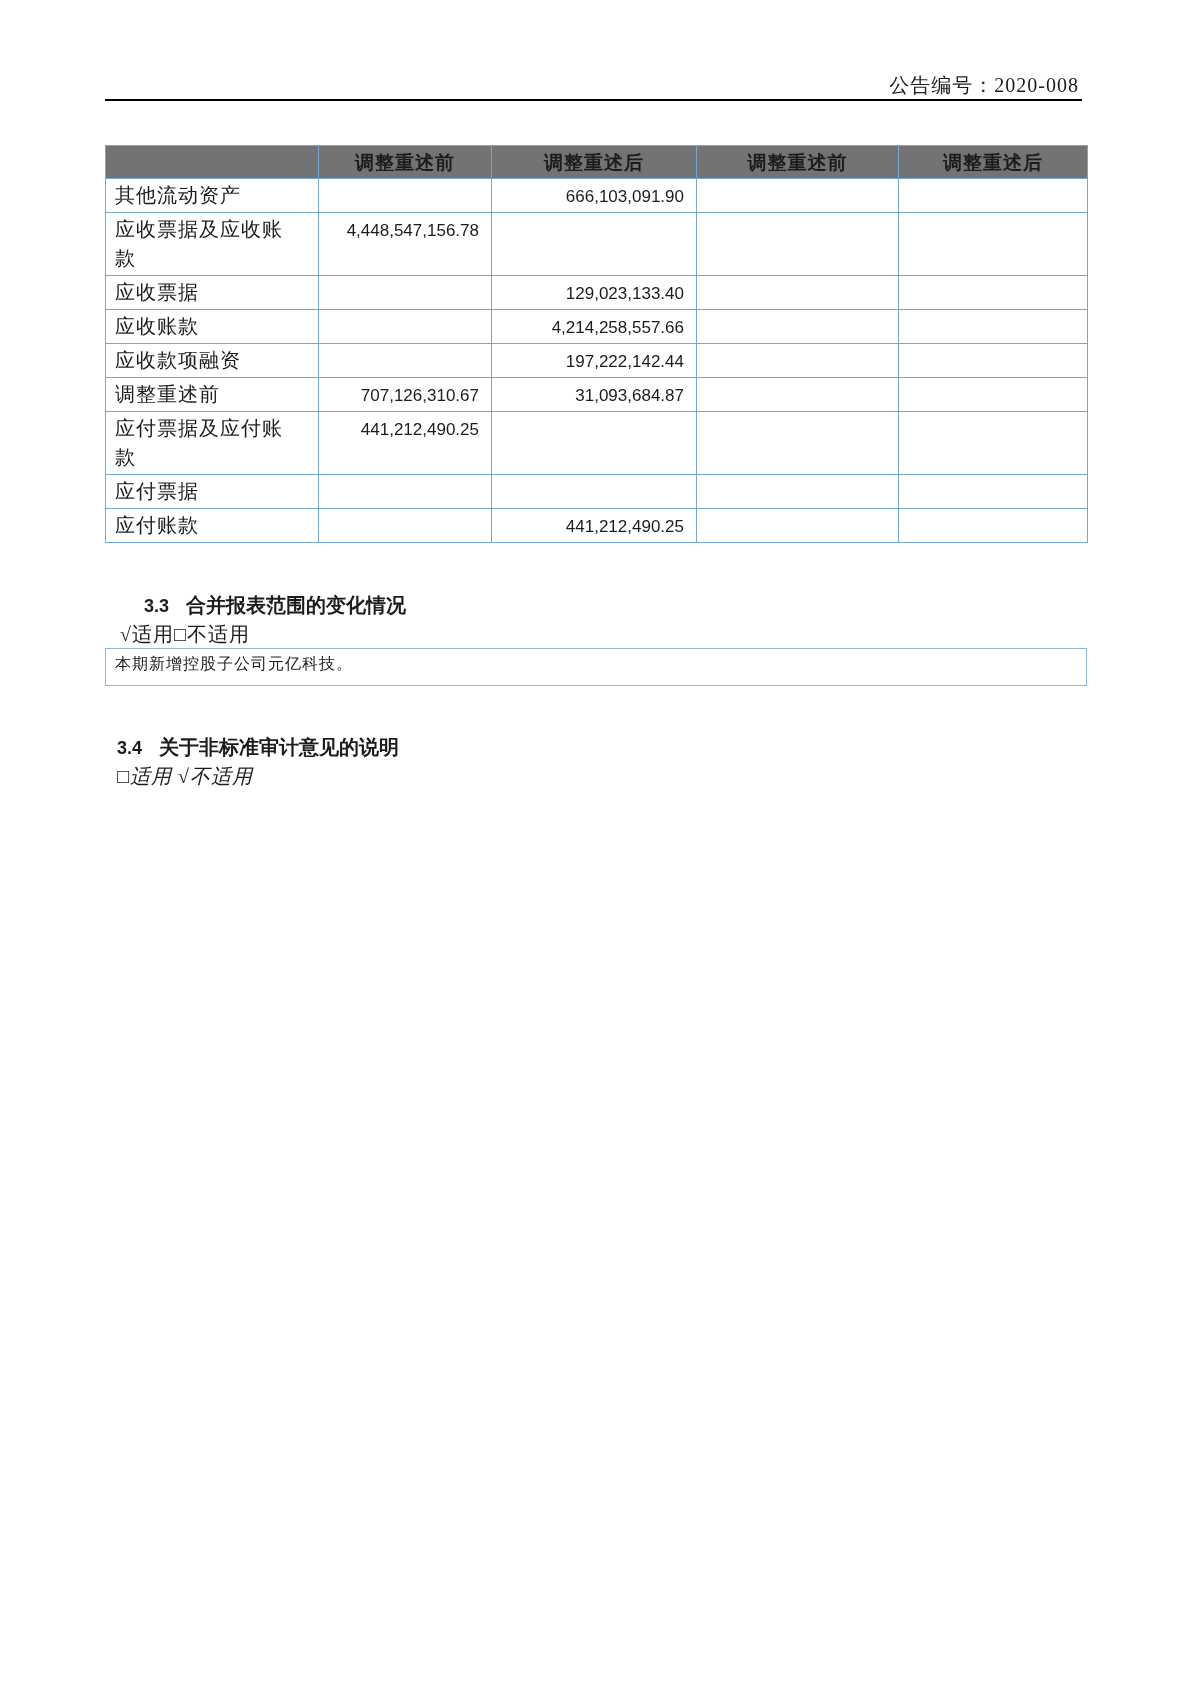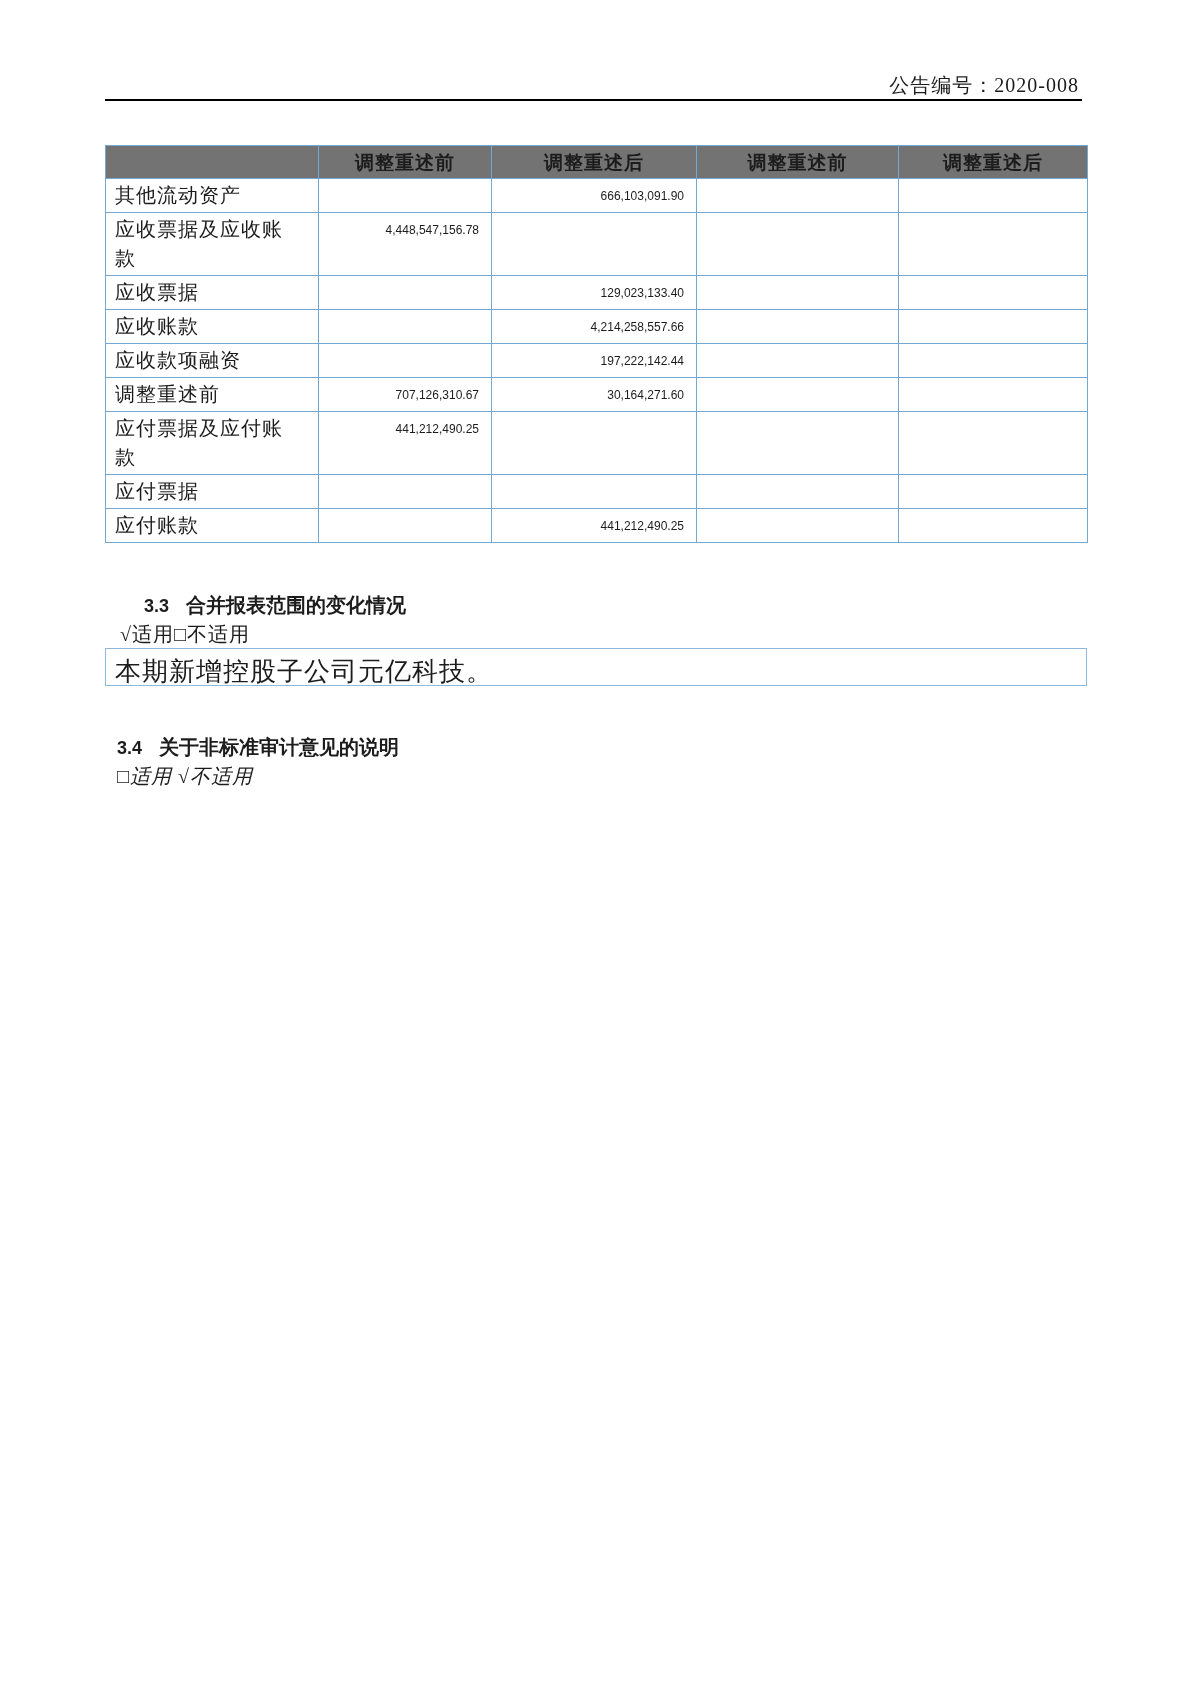--- a/index.html
+++ b/index.html
@@ -51,21 +51,21 @@
   .restate td { height: 32px; }
   .restate td.lbl {
     font-size: 20px;
     letter-spacing: 1px;
     line-height: 29px;
     padding: 2px 26px 2px 9px;
     word-break: break-all;
   }
   .restate td.num {
     font-family: "Liberation Sans", sans-serif;
-    font-size: 12px;
+    font-size: 17px;
     text-align: right;
     line-height: 25px;
     padding: 5px 12px 2px 6px;
     white-space: nowrap;
   }
 
   
   .sec-heading {
     position: absolute;
     left: 117px;
@@ -88,21 +88,21 @@
   .chk33 { top: 621px; }
   .chk34 { top: 763px; left: 117px; font-style: italic; }
 
   .note-box {
     position: absolute;
     left: 105px; top: 648px;
     width: 982px; height: 38px;
     border: 1px solid #8fb8dc;
   }
   .note-box .note-text {
-    font-size: 26px;
+    font-size: 16px;
     letter-spacing: 1px;
     padding: 5px 8px 0 9px;
   }
 </style>
 </head>
 <body>
 
 <div class="announce-no">公告编号：2020-008</div>
 <div class="header-rule"></div>
 
@@ -155,21 +155,21 @@
     <tr>
       <td class="lbl">应收款项融资</td>
       <td class="num"></td>
       <td class="num">197,222,142.44</td>
       <td class="num"></td>
       <td class="num"></td>
     </tr>
     <tr>
       <td class="lbl">调整重述前</td>
       <td class="num">707,126,310.67</td>
-      <td class="num">30,164,271.60</td>
+      <td class="num">31,093,684.87</td>
       <td class="num"></td>
       <td class="num"></td>
     </tr>
     <tr>
       <td class="lbl">应付票据及应付账款</td>
       <td class="num">441,212,490.25</td>
       <td class="num"></td>
       <td class="num"></td>
       <td class="num"></td>
     </tr>

